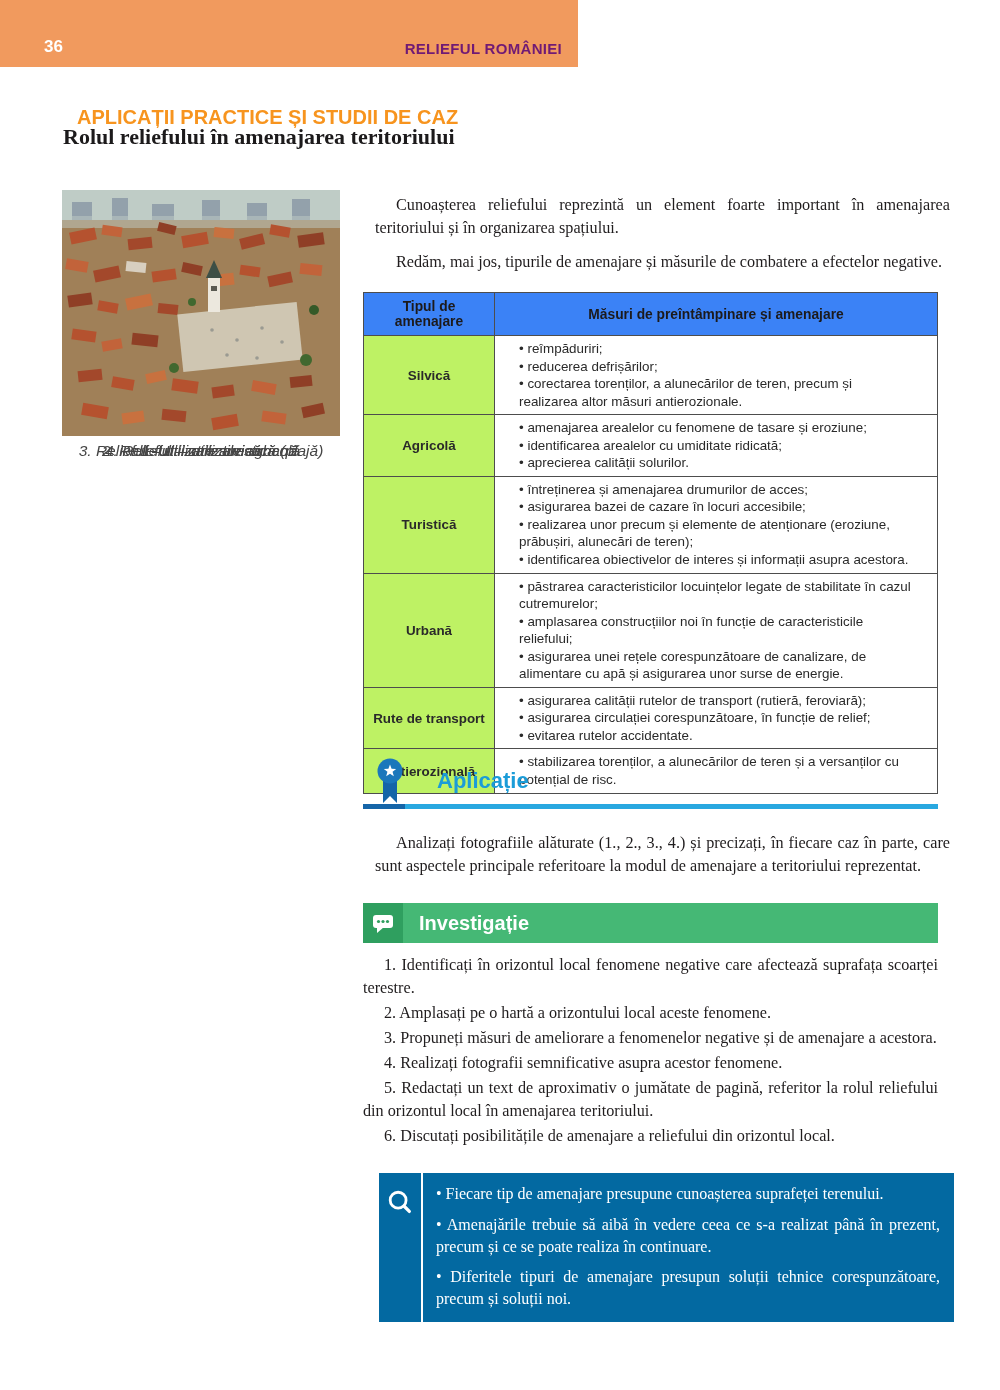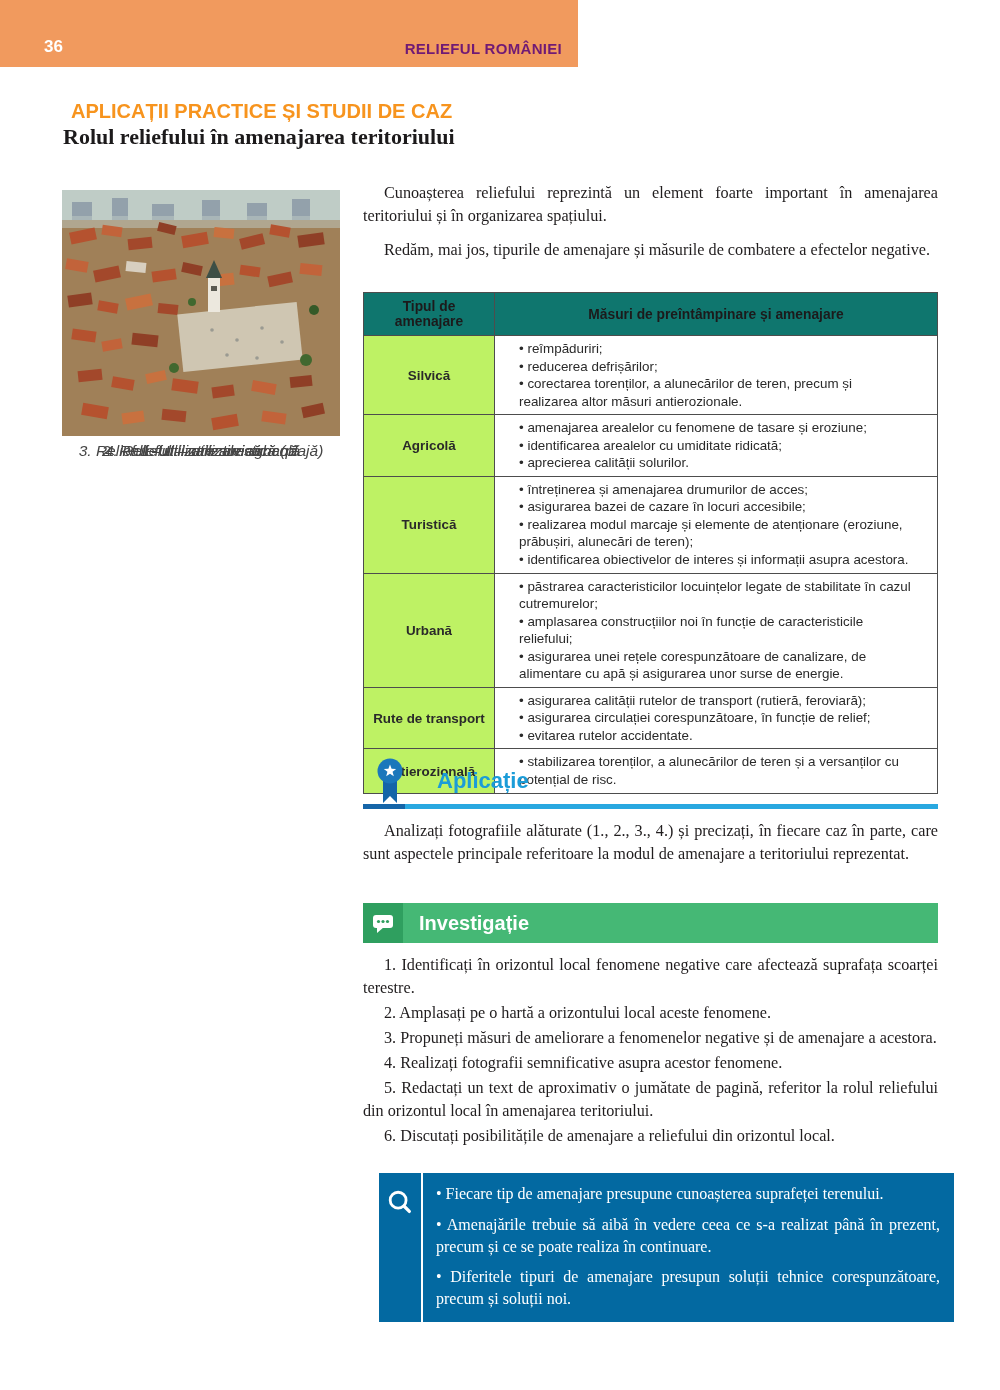--- a/index.html
+++ b/index.html
@@ -4,42 +4,42 @@
 <style>
   html,body{margin:0;padding:0;background:#ffffff;}
   .page{position:relative;width:1000px;height:1390px;background:#fff;overflow:hidden;
         font-family:"Liberation Sans",sans-serif;color:#231f20;}
 
   
   .topbar{position:absolute;left:0;top:0;width:578px;height:67px;background:#f19a5e;}
   .pagenum{position:absolute;left:44px;top:37px;font-size:17px;font-weight:bold;color:#fff;}
   .chapter{position:absolute;right:16px;top:40px;font-size:15px;font-weight:bold;color:#701a75;letter-spacing:.3px;}
 
-  .section-title{position:absolute;left:63px;top:92px;margin:8px;font-size:20px;font-weight:bold;color:#f7941e;}
+  .section-title{position:absolute;left:63px;top:92px;margin:14px;font-size:20px;font-weight:bold;color:#f7941e;}
   .lesson-title{position:absolute;left:63px;top:124px;margin:0;font-size:22px;font-weight:bold;color:#1c1a1b;font-family:Liberation Serif, serif;}
 
   
   .figures{position:absolute;left:62px;top:190px;width:278px;height:1150px;}
   .fig{position:absolute;left:0;width:278px;margin:0;}
   .fig1{top:0;} .fig2{top:282;} .fig3{top:568;} .fig4{top:854;}
   .photo{width:278px;height:246px;overflow:hidden;background:#ccc;}
   .photo svg{display:block;width:100%;height:100%;}
   .fig figcaption{margin-top:6px;text-align:center;font-style:italic;font-size:15.5px;color:#454545;}
 
   
   .content{position:absolute;left:363px;top:182px;width:575px;height:1180px;}
-  .para{margin:0;font-family:"Liberation Serif",serif;font-size:16.2px;line-height:1.42;
+  .para{margin:12px;font-family:"Liberation Serif",serif;font-size:16.2px;line-height:1.42;
         text-align:justify;text-indent:21px;color:#201d1e;}
   .p1{position:absolute;top:0;left:0;width:575px;}
   .p2{position:absolute;top:57px;left:0;width:575px;}
 
   
   .tbl-wrap{position:absolute;top:110px;left:0;width:575px;}
   table.amen{width:575px;border-collapse:collapse;font-size:13.4px;color:#2a2a2a;}
-  table.amen th{background:#0f766e;border:1px solid #4d4d4d;font-size:13.8px;font-weight:bold;
+  table.amen th{background:#3b82f6;border:1px solid #4d4d4d;font-size:13.8px;font-weight:bold;
                 padding:6px 4px;color:#1c1a1b;}
   table.amen td{border:1px solid #4d4d4d;vertical-align:middle;}
   td.type{width:122px;background:#bef264;text-align:center;font-weight:bold;padding:4px;}
   td.meas{padding:4px 24px;line-height:1.31;}
   td.meas .m::before{content:"• ";}
 
   
   .app-head{position:absolute;top:575px;left:0;width:575px;height:47px;display:flex;align-items:center;}
   .medal{display:inline-block;width:30px;height:46px;margin-left:12px;}
   .app-title{margin-left:32px;font-size:22px;font-weight:bold;color:#1b9cd8;}
@@ -334,21 +334,21 @@
               <div class="m">amenajarea arealelor cu fenomene de tasare și eroziune;</div>
               <div class="m">identificarea arealelor cu umiditate ridicată;</div>
               <div class="m">aprecierea calității solurilor.</div>
             </td>
           </tr>
           <tr>
             <td class="type">Turistică</td>
             <td class="meas">
               <div class="m">întreținerea și amenajarea drumurilor de acces;</div>
               <div class="m">asigurarea bazei de cazare în locuri accesibile;</div>
-              <div class="m">realizarea modul marcaje și elemente de atenționare (eroziune, prăbușiri, alunecări de teren);</div>
+              <div class="m">realizarea unor precum și elemente de atenționare (eroziune, prăbușiri, alunecări de teren);</div>
               <div class="m">identificarea obiectivelor de interes și informații asupra acestora.</div>
             </td>
           </tr>
           <tr>
             <td class="type">Urbană</td>
             <td class="meas">
               <div class="m">păstrarea caracteristicilor locuințelor legate de stabilitate în cazul cutremurelor;</div>
               <div class="m">amplasarea construcțiilor noi în funcție de caracteristicile reliefului;</div>
               <div class="m">asigurarea unei rețele corespunzătoare de canalizare, de alimentare cu apă și asigurarea unor surse de energie.</div>
             </td>

